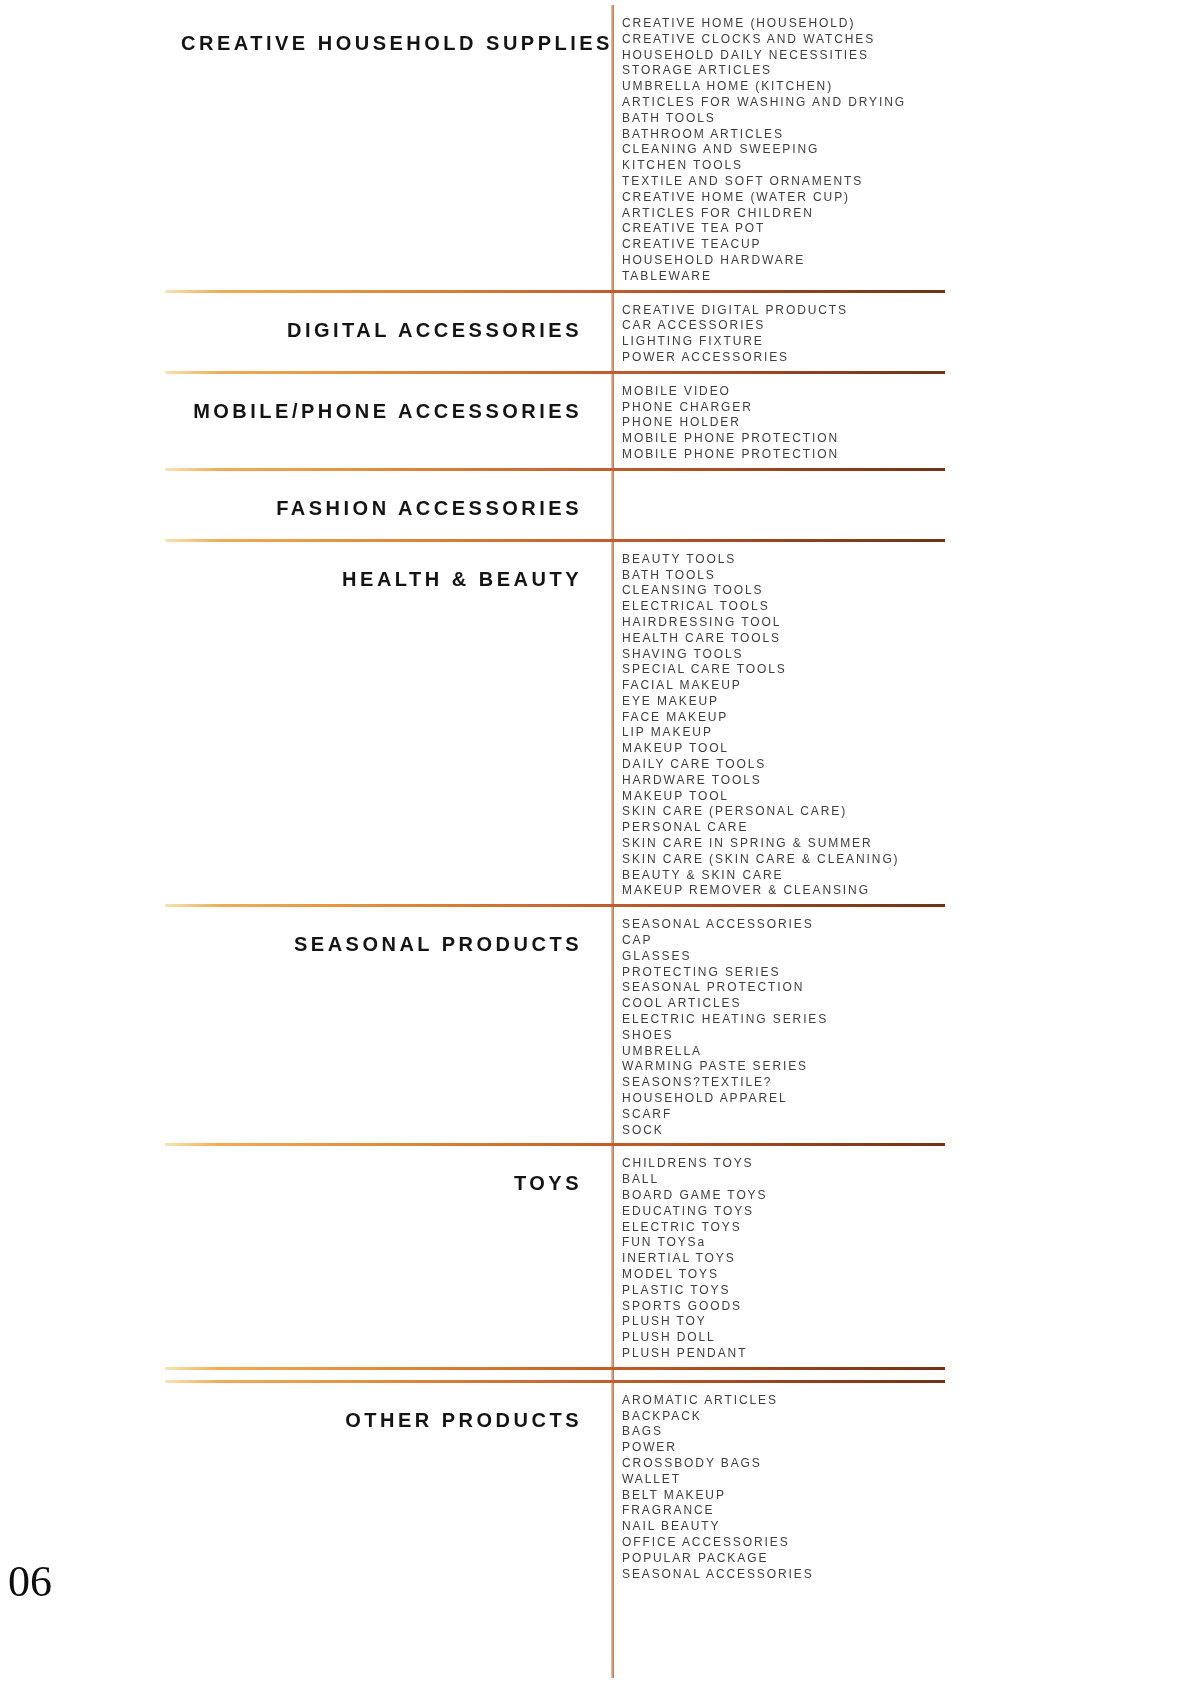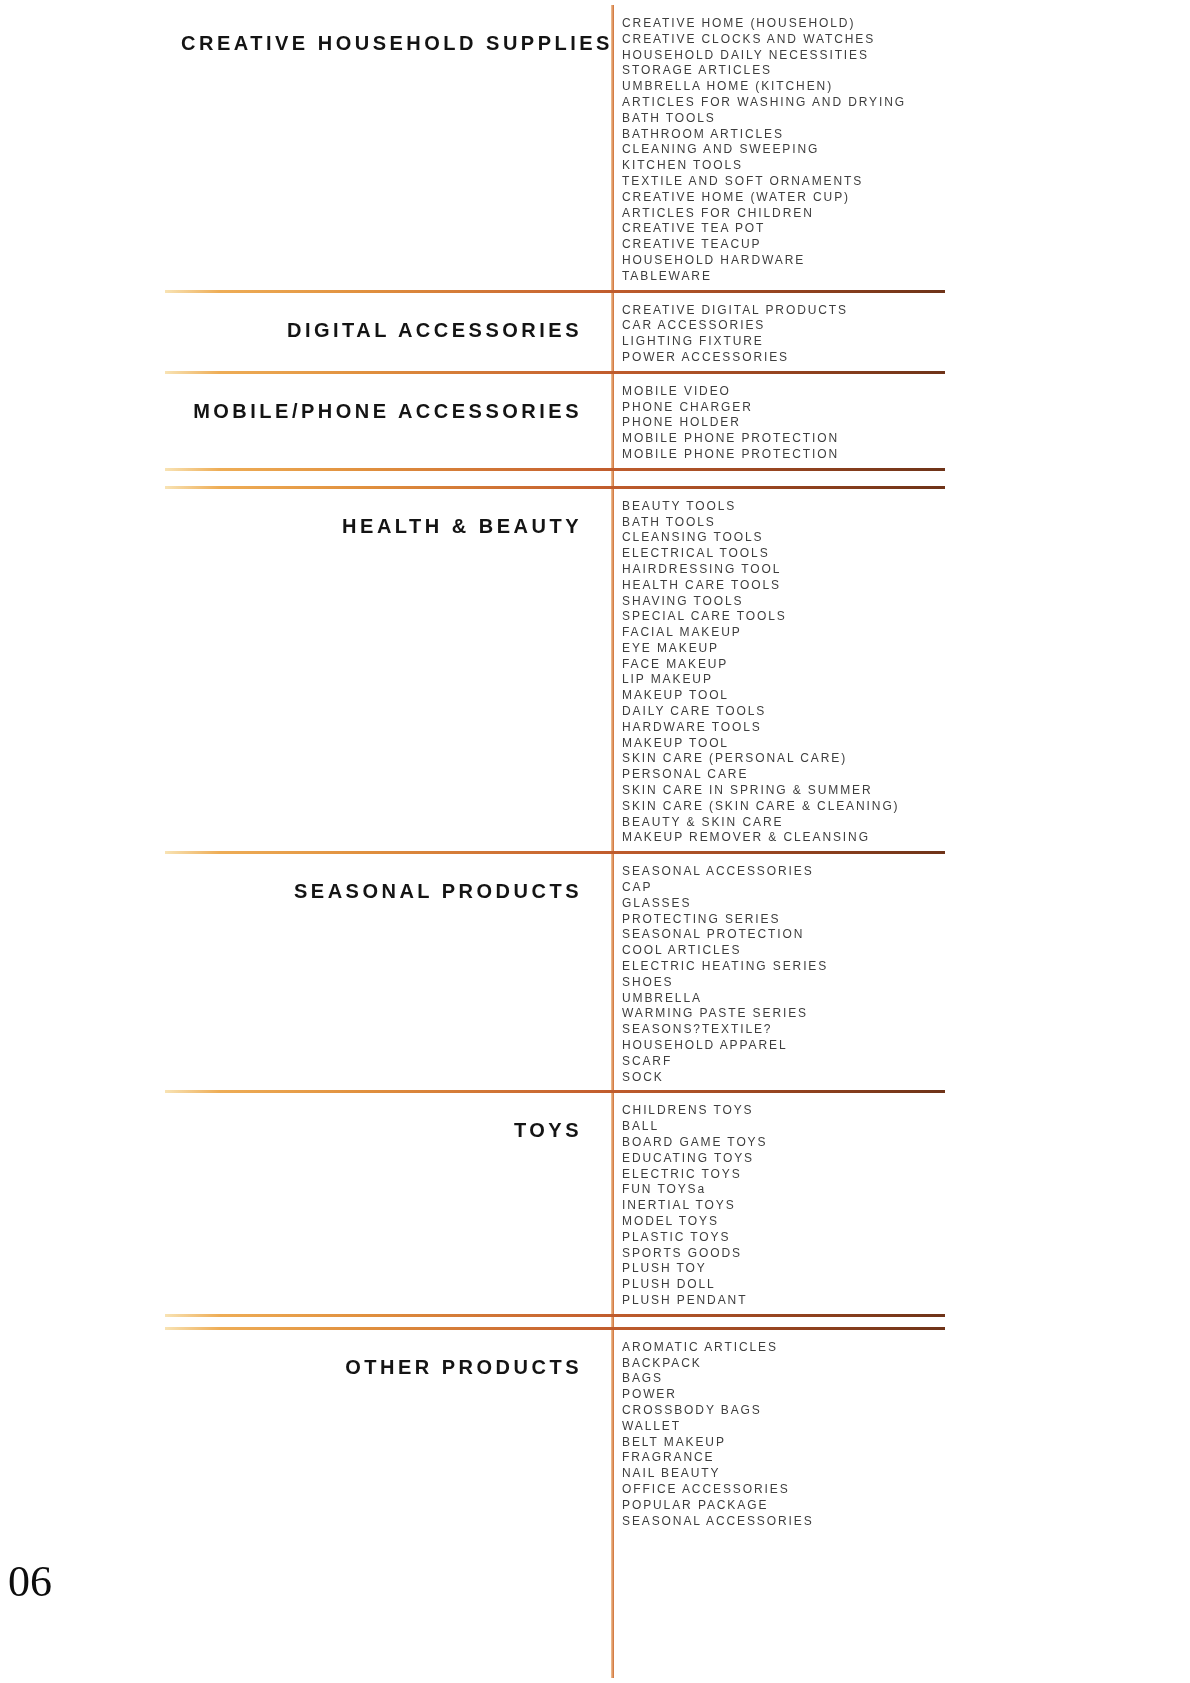--- a/index.html
+++ b/index.html
@@ -136,20 +136,23 @@
     <div class="list-cell">
           <div class="item">MOBILE VIDEO</div>
           <div class="item">PHONE CHARGER</div>
           <div class="item">PHONE HOLDER</div>
           <div class="item">MOBILE PHONE PROTECTION</div>
           <div class="item">MOBILE PHONE PROTECTION</div>
         </div>
   </div>
 <div class="sep"></div>
   <div class="section">
+    <div class="head-cell">
+      <h2 class="header">FASHION ACCESSORIES</h2>
+    </div>
   </div>
 <div class="sep"></div>
   <div class="section">
     <div class="head-cell">
       <h2 class="header">HEALTH &amp; BEAUTY</h2>
     </div>
     <div class="list-cell">
           <div class="item">BEAUTY TOOLS</div>
           <div class="item">BATH TOOLS</div>
           <div class="item">CLEANSING TOOLS</div>

